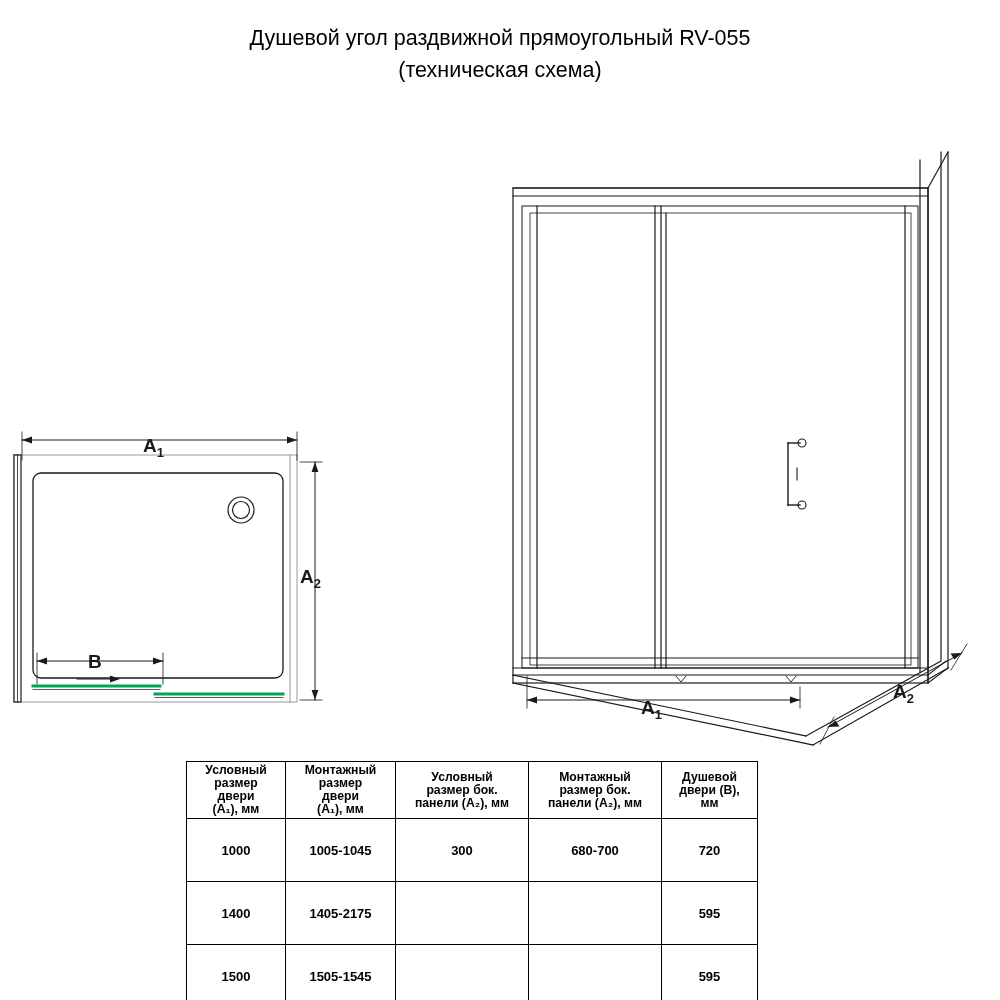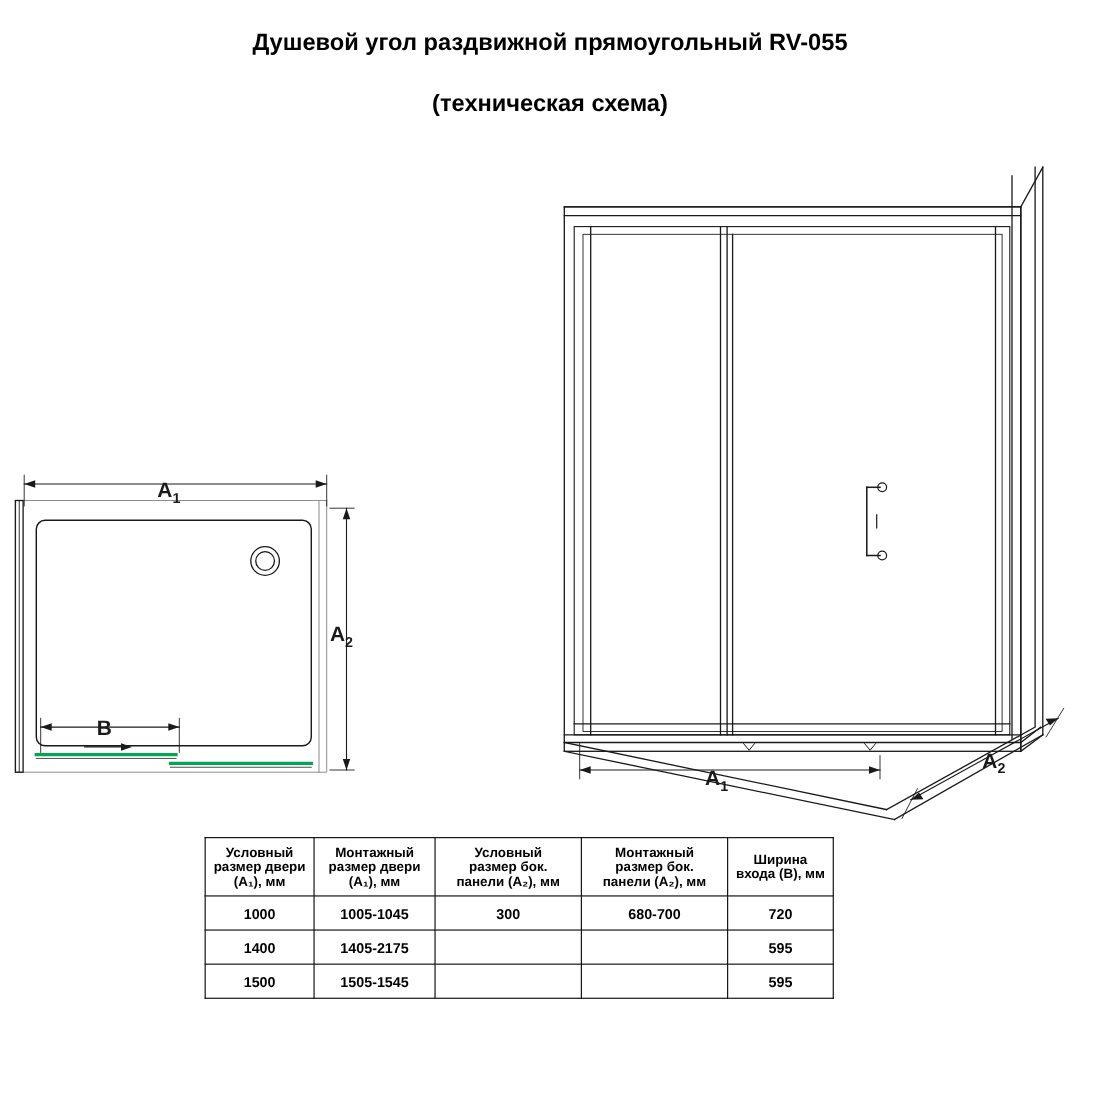--- a/index.html
+++ b/index.html
@@ -15,25 +15,25 @@
     color: #000000;
     overflow: hidden;
   }
   #title {
     position: absolute;
     top: 22px;
     left: 0;
     width: 1000px;
     text-align: center;
     font-size: 21.5px;
-    font-weight: bold;
+    font-weight: normal;
     line-height: 32px;
     letter-spacing: 0px;
   }
-  #title .line2 { display: block; margin-top: 24px; }
+  #title .line2 { display: block; }
 
   #drawing {
     position: absolute;
     top: 0;
     left: 0;
     width: 1000px;
     height: 1000px;
   }
 
   
@@ -42,27 +42,27 @@
     left: 186px;
     top: 761px;
     border-collapse: collapse;
     font-size: 12.5px;
   }
   #spec-table th, #spec-table td {
     border: 1px solid #000000;
     text-align: center;
     vertical-align: middle;
     font-weight: bold;
-    padding: 0;
+    padding: 16px;
   }
   #spec-table th {
     height: 48px;
     line-height: 13px;
     font-size: 12.2px;
-    padding: 2px 5px;
+    padding: 2px 16px;
   }
   #spec-table td {
     height: 30px;
     font-size: 13px;
   }
   #spec-table col.c0 { width: 99px; }
   #spec-table col.c1 { width: 110px; }
   #spec-table col.c2 { width: 133px; }
   #spec-table col.c3 { width: 133px; }
   #spec-table col.c4 { width: 96px; }
@@ -215,22 +215,22 @@
         <div>Условный</div>
         <div>размер бок.</div>
         <div>панели (A₂), мм</div>
       </th>
       <th>
         <div>Монтажный</div>
         <div>размер бок.</div>
         <div>панели (A₂), мм</div>
       </th>
       <th>
-        <div>Ширина</div>
-        <div>входа (B), мм</div>
+        <div>Душевой</div>
+        <div>двери (B), мм</div>
       </th>
     </tr>
   </thead>
   <tbody id="table-body">
     <tr>
       <td>1000</td>
       <td>1005-1045</td>
       <td>300</td>
       <td>680-700</td>
       <td>720</td>

